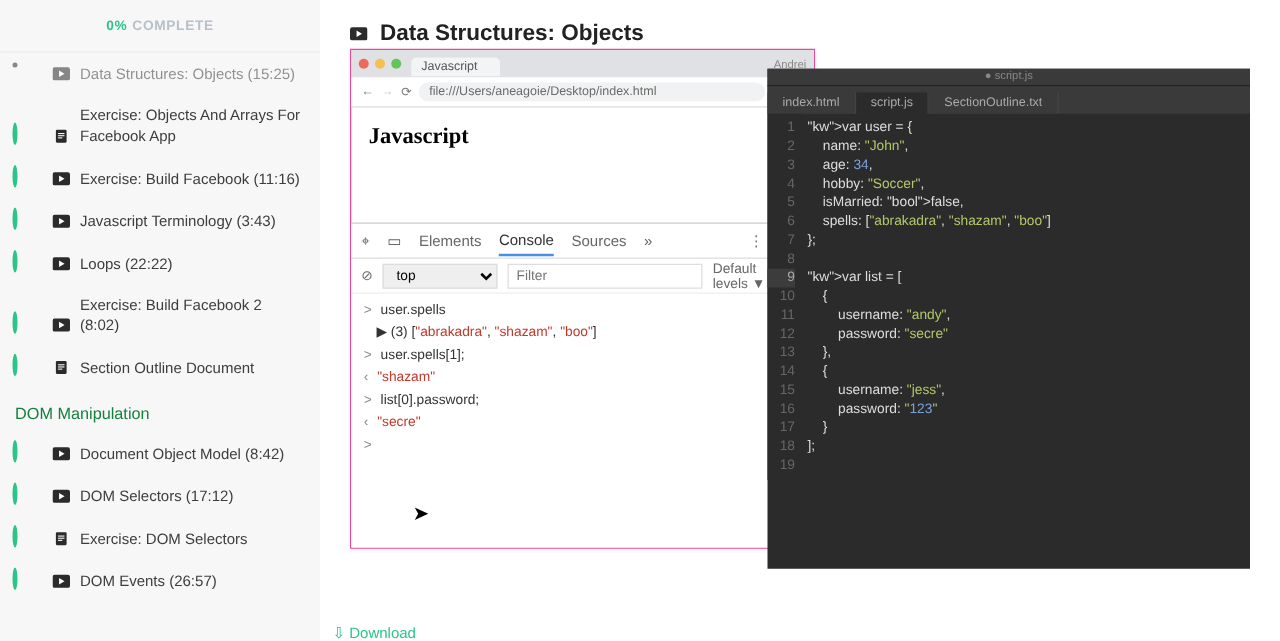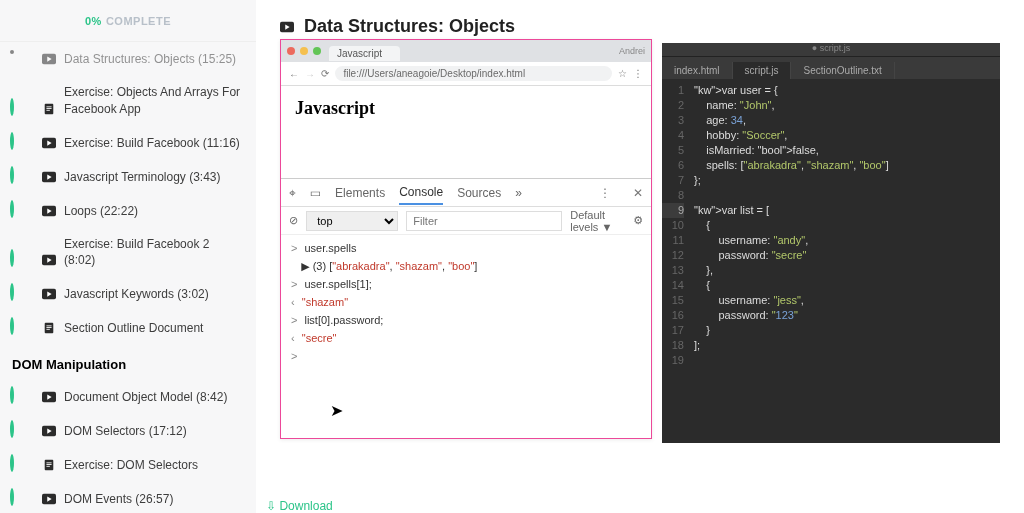--- a/index.html
+++ b/index.html
@@ -9,21 +9,21 @@
   .progress .pct{color:#2cc489}
   .progress .lbl{color:#b8c0c9;margin-left:4px}
   .list{position:relative}
   .row{display:flex;align-items:flex-end;padding:8px 12px 8px 10px;font-size:12px;color:#444}
   .status{width:18px;height:18px;flex:0 0 18px;margin-right:14px;margin-top:0}
   .ring{border:2px solid #2cc489;border-radius:50%;width:18px;height:18px}
   .ring.partial{background:conic-gradient(#2b2b2b 0 120deg,transparent 0);border:none;position:relative}
   .ring.partial::after{content:"";position:absolute;inset:0;border:2px solid #2b2b2b;border-radius:50%}
   .icon{width:14px;height:12px;flex:0 0 14px;margin-right:8px;margin-top:1px;fill:#2b2b2b}
   .title{flex:1;line-height:1.4;color:#3d3d3d}
-  .section-hdr{font-size:13px;font-weight:700;color:#000000;padding:12px 12px 8px}
+  .section-hdr{font-size:13px;font-weight:400;color:#15803d;padding:12px 12px 8px}
   .faded{opacity:.55}
   .main{flex:1;padding:16px 24px 0;position:relative}
   .page-title{display:flex;align-items:center;font-size:18px;font-weight:600;color:#222;margin-bottom:2px}
   .page-title svg{margin-right:10px}
   .canvas{position:relative;width:720px;height:400px}
   
   .browser{position:absolute;left:0;top:0;width:372px;height:400px;border:1px solid #ec4899;background:#fff;font-size:11px;box-shadow:0 1px 4px rgba(0,0,0,.08)}
   .br-tabs{height:22px;background:#dfe1e4;display:flex;align-items:center;padding:0 6px;font-size:10px;color:#555}
   .dots{display:flex;gap:5px;margin-right:8px}
   .dot{width:8px;height:8px;border-radius:50%}
@@ -39,21 +39,21 @@
   .dt-tabs .x{margin-left:auto;cursor:pointer;color:#777}
   .dt-filter{display:flex;align-items:center;height:28px;border-bottom:1px solid #eee;padding:0 8px;gap:8px;font-size:11px;color:#666}
   .dt-filter select,.dt-filter input{font-size:11px;border:1px solid #ddd;padding:2px 6px;height:20px}
   .dt-filter .top{flex:0 0 92px}
   .dt-filter .filter{flex:1}
   .console{padding:4px 10px;font-family:Menlo,Consolas,monospace;font-size:11px;line-height:18px;color:#333}
   .console .ln{white-space:pre}
   .car{color:#888;margin-right:4px}
   .str{color:#c0392b}
   
-  .editor{position:absolute;right:0;top:4px;width:338px;height:400px;background:#2b2b2b;color:#ddd;font-family:Menlo,Consolas,monospace;font-size:11px}
+  .editor{position:absolute;right:0;top:16px;width:386px;height:400px;background:#2b2b2b;color:#ddd;font-family:Menlo,Consolas,monospace;font-size:11px}
   .ed-tabs{height:22px;background:#3a3a3a;display:flex;align-items:flex-end;font-size:10px}
   .ed-tab{padding:3px 12px;color:#aaa;background:#2b2b2b;border-right:1px solid #444}
   .ed-tab.dim{background:#3a3a3a}
   .ed-top{height:14px;background:#3a3a3a;text-align:center;font-size:9px;color:#888;border-bottom:1px solid #222}
   .code{display:flex}
   .gutter{width:28px;text-align:right;color:#666;padding:4px 6px 4px 0;line-height:15px;background:#2b2b2b}
   .gutter div.hl{background:#3c3c3c;color:#aaa}
   .src{padding:4px 4px;line-height:15px}
   .src .l{white-space:pre}
   .num{color:#7aa2d6}
@@ -112,28 +112,20 @@
           </svg></span>
         <span class="title">Loops (22:22)</span>
       </div>
       <div class="row">
         <span class="status"><span class="ring"></span></span>
         <span><svg class="icon" viewBox="0 0 16 12">
             <rect width="16" height="12" rx="2" fill="#2b2b2b"></rect>
             <polygon points="6,3 6,9 11,6" fill="#fff"></polygon>
           </svg></span>
         <span class="title">Exercise: Build Facebook 2 (8:02)</span>
-      </div>
-      <div class="row">
-        <span class="status"><span class="ring"></span></span>
-        <span><svg class="icon" viewBox="0 0 16 12">
-            <rect width="16" height="12" rx="2" fill="#2b2b2b"></rect>
-            <polygon points="6,3 6,9 11,6" fill="#fff"></polygon>
-          </svg></span>
-        <span class="title">Javascript Keywords (3:02)</span>
       </div>
       <div class="row">
         <span class="status"><span class="ring"></span></span>
         <span><svg class="icon" viewBox="0 0 14 14">
             <rect x="2" y="1" width="10" height="12" rx="1" fill="#2b2b2b"></rect>
             <rect x="4" y="4" width="6" height="1" fill="#fff"></rect>
             <rect x="4" y="6" width="6" height="1" fill="#fff"></rect>
             <rect x="4" y="8" width="4" height="1" fill="#fff"></rect>
           </svg></span>
         <span class="title">Section Outline Document</span>

